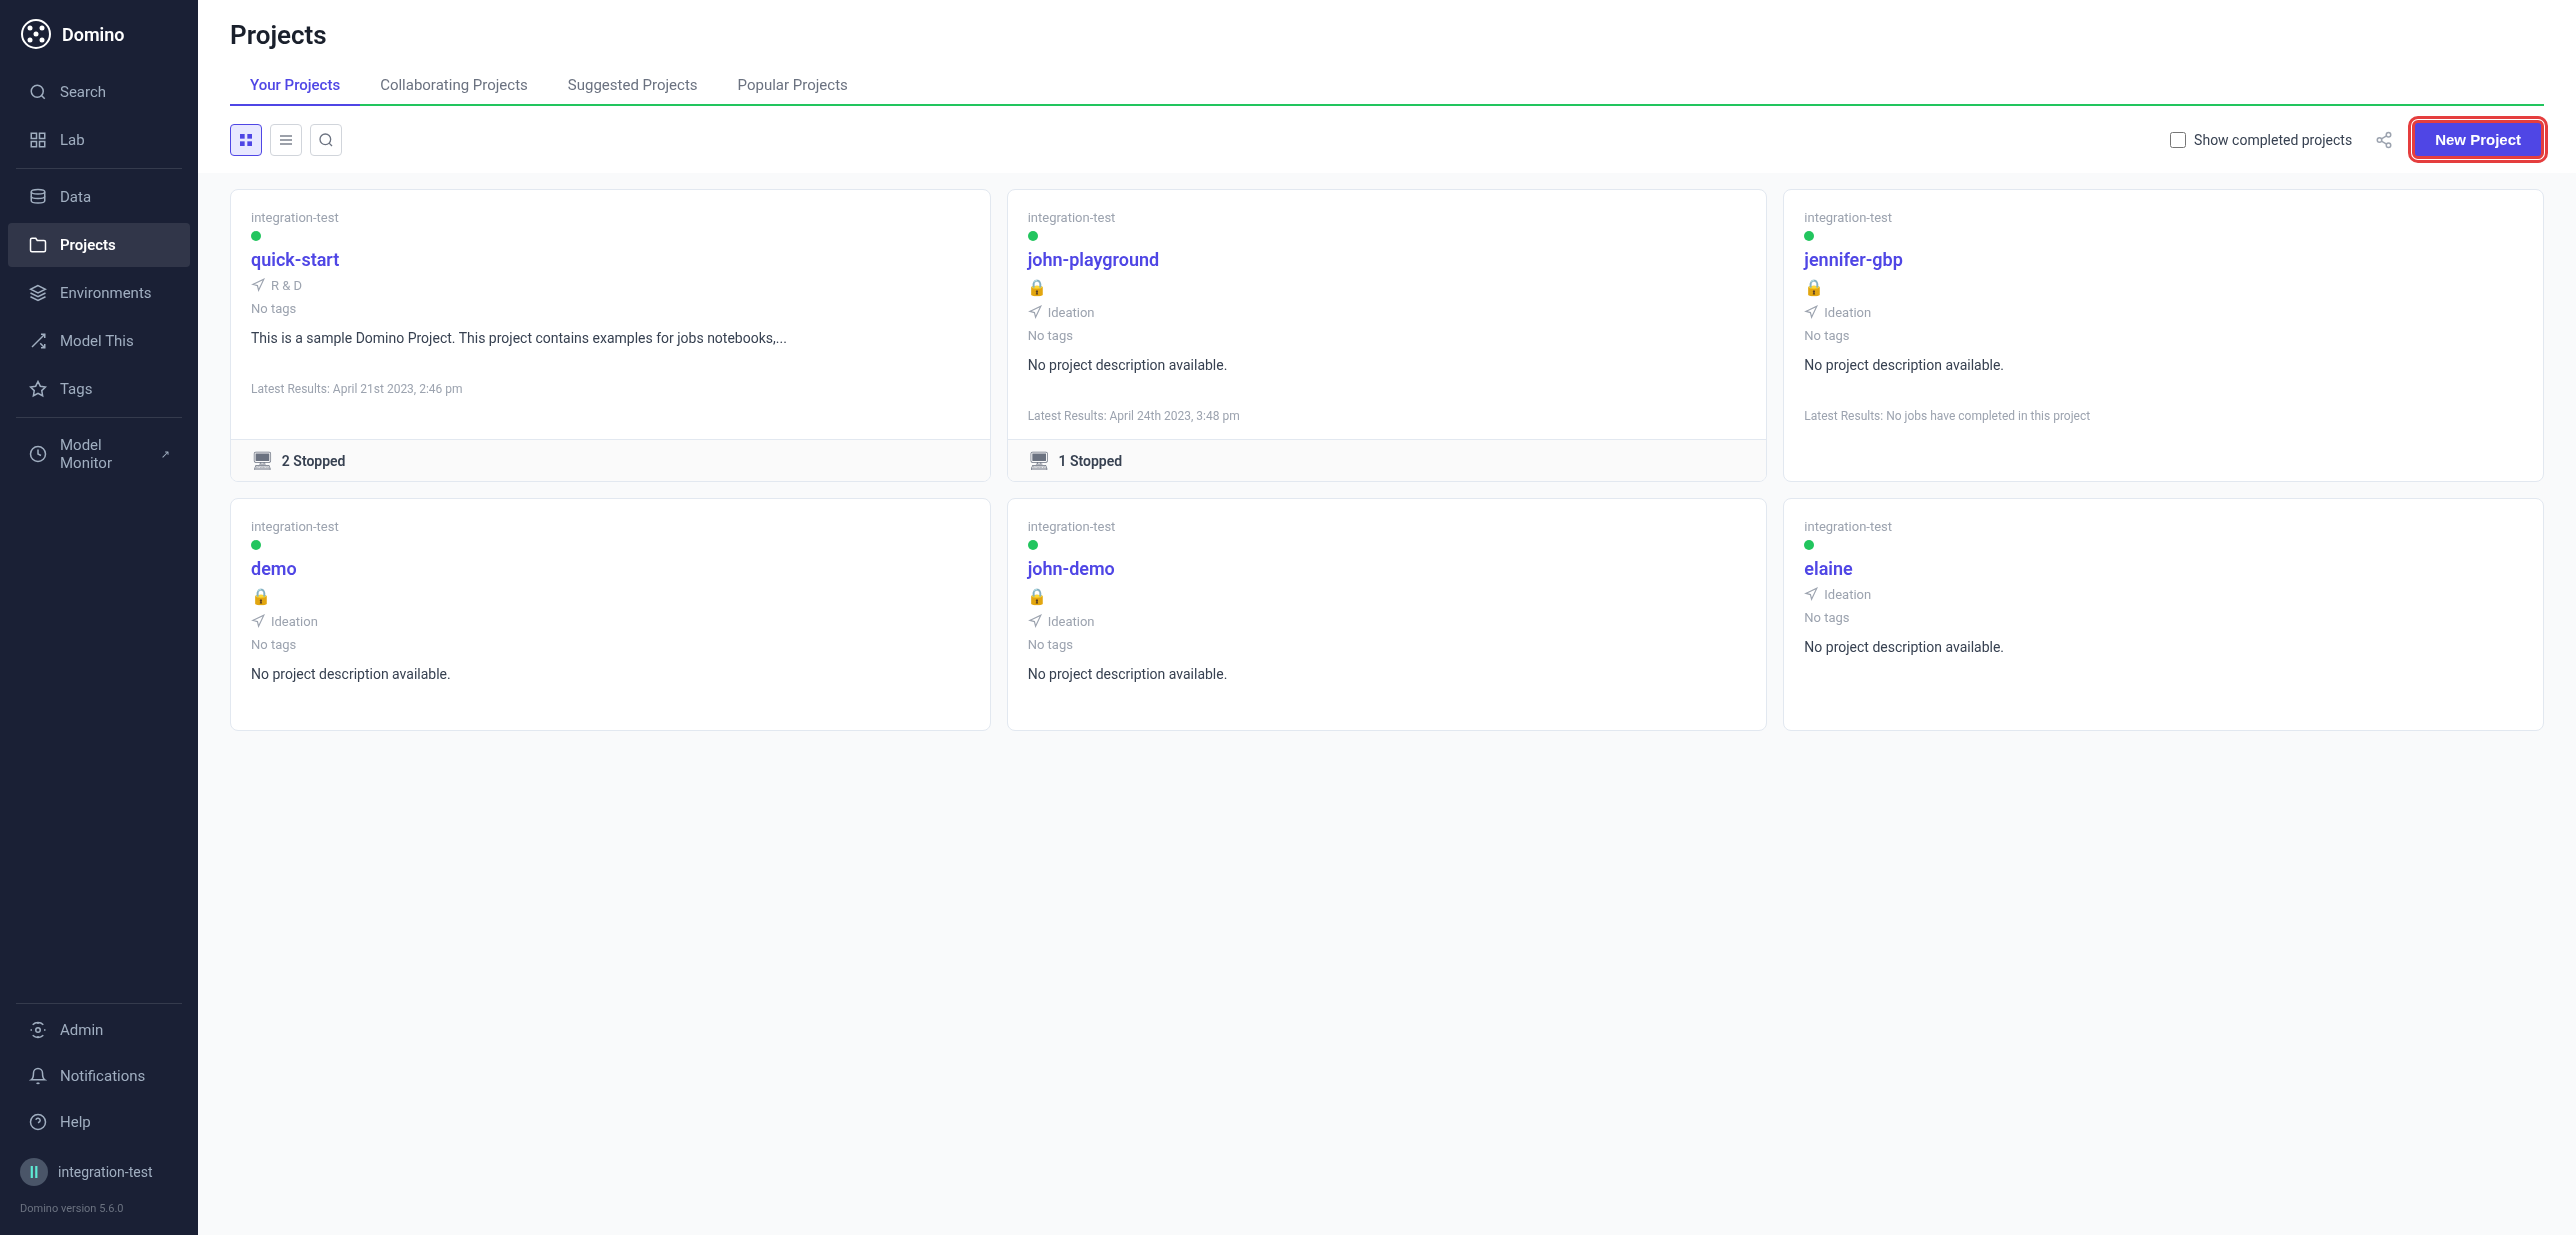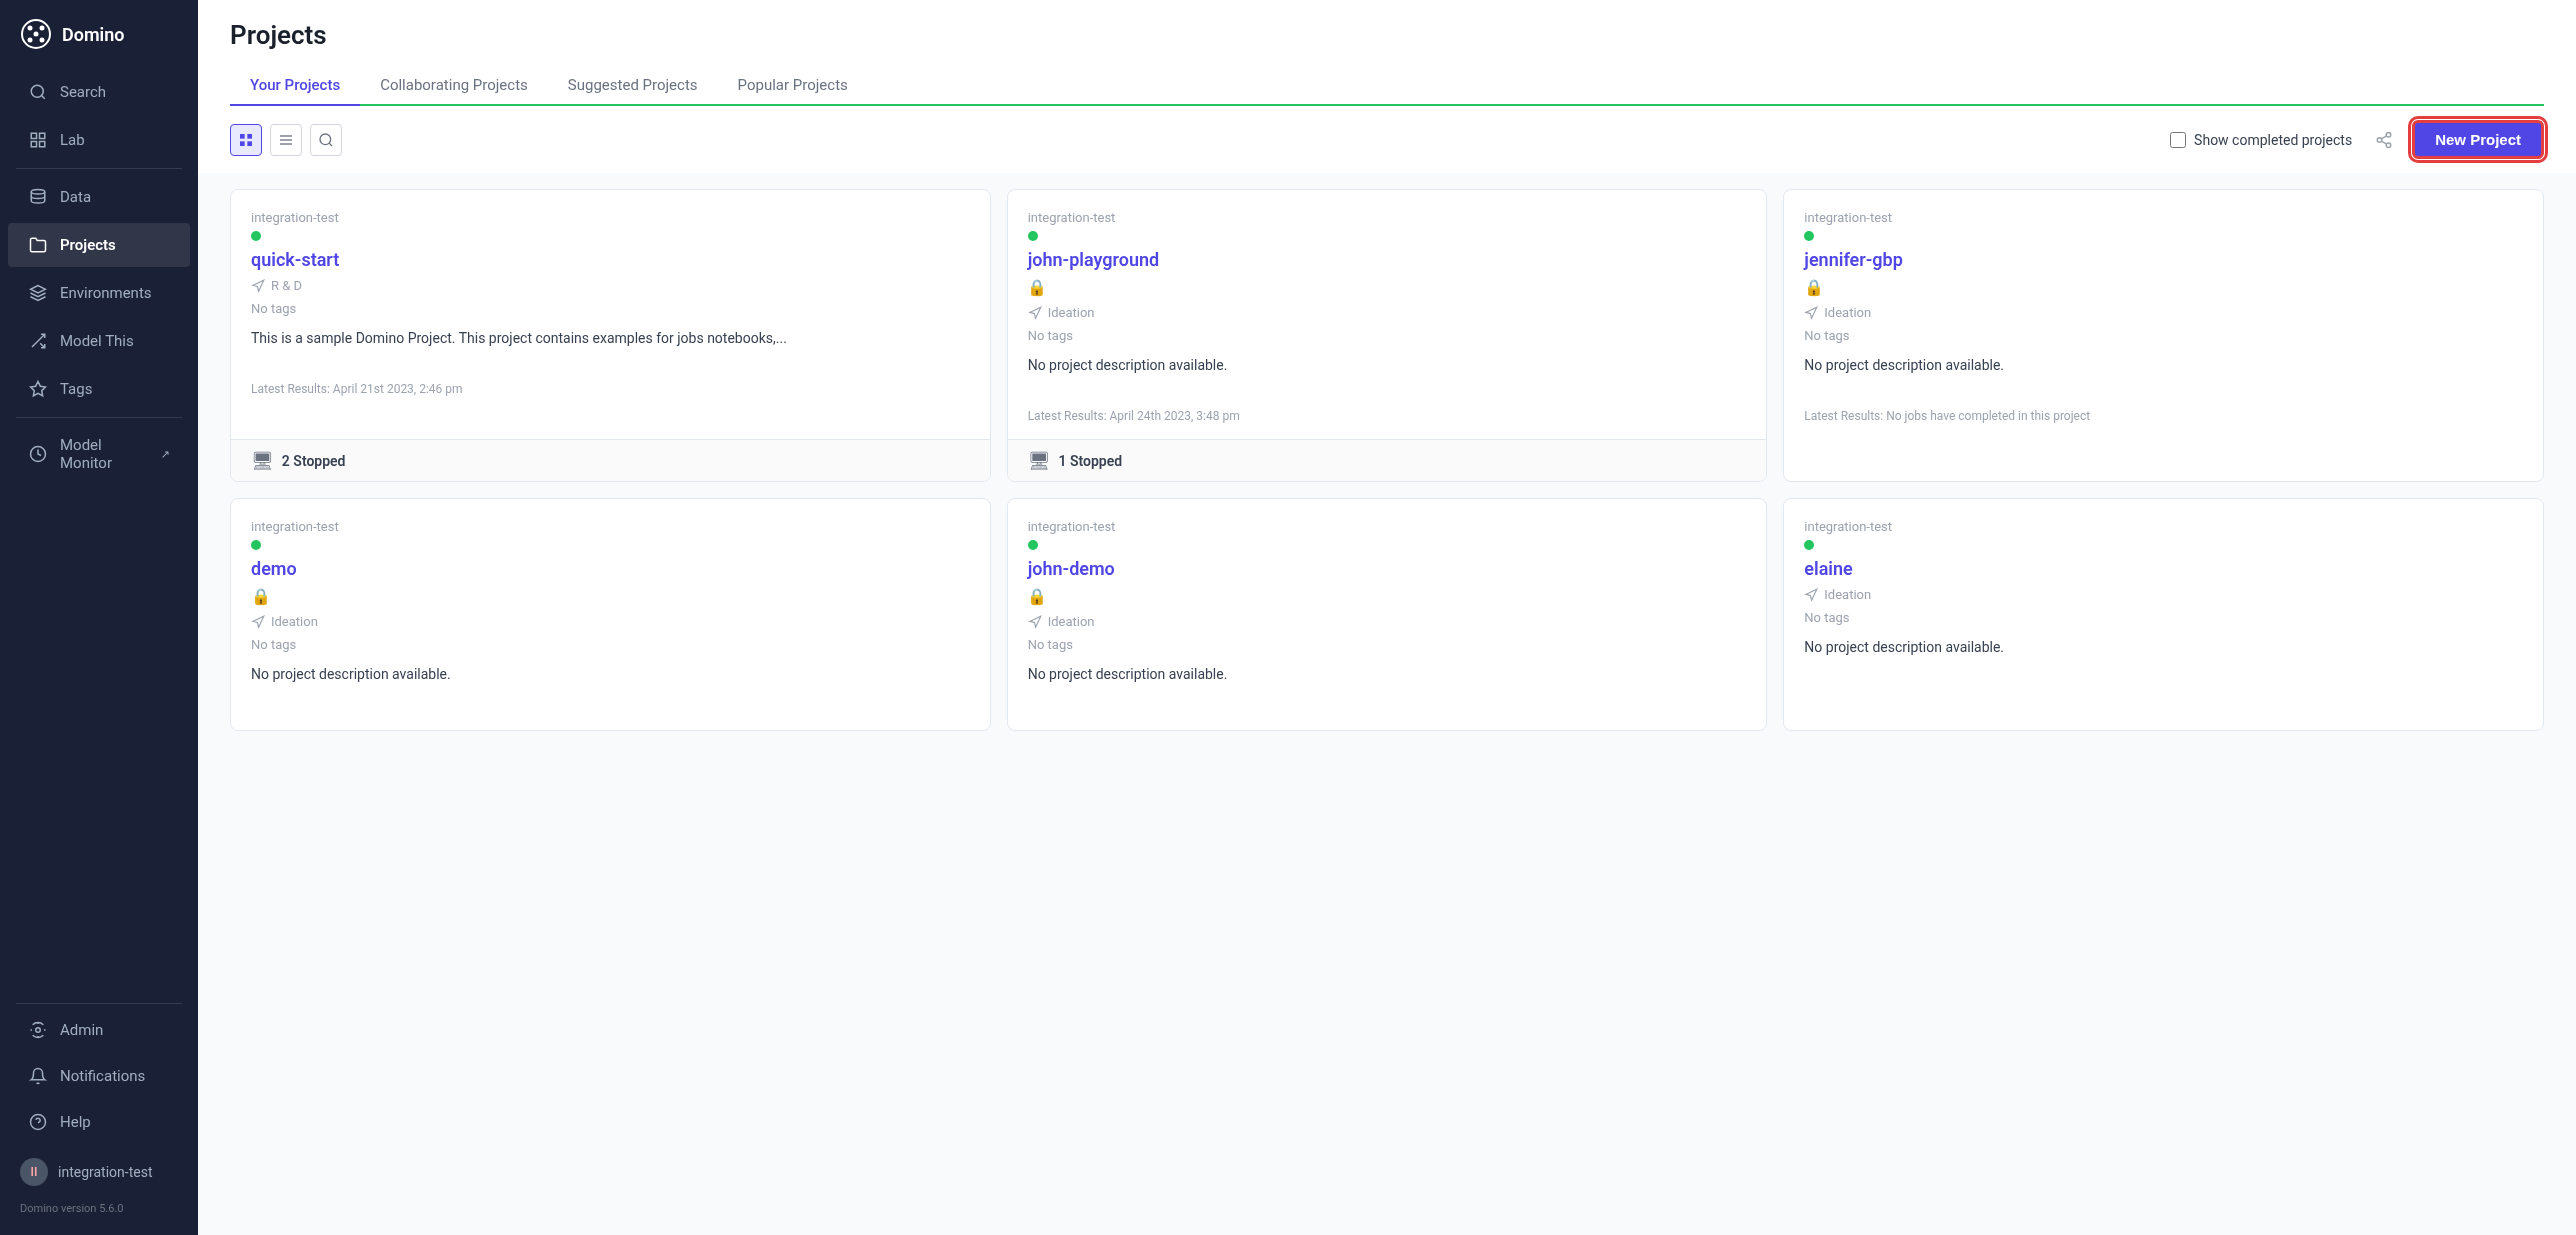--- a/index.html
+++ b/index.html
@@ -62,22 +62,22 @@
       cursor: pointer;
     }
     .user-avatar {
       width: 28px;
       height: 28px;
       border-radius: 50%;
       background: #4a5568;
       display: flex;
       align-items: center;
       justify-content: center;
-      color: #fca5a5;
-      font-size: 12px;
+      color: #5eead4;
+      font-size: 16px;
       font-weight: 600;
       flex-shrink: 0;
     }
     .sidebar-version {
       padding: 4px 20px 8px;
       font-size: 11px;
       color: #6b7280;
     }
 
     
@@ -198,21 +198,21 @@
       flex-direction: column;
       cursor: pointer;
       transition: box-shadow 0.15s;
     }
     .project-card-body { padding: 20px 20px 12px; flex: 1; }
     .project-namespace { font-size: 13px; color: #9ca3af; margin-bottom: 6px; }
     .project-name-row { display: flex; align-items: flex-start; gap: 8px; margin-bottom: 8px; flex-direction: column; }
     .status-dot { width: 10px; height: 10px; border-radius: 50%; background: #22c55e; flex-shrink: 0; }
     .project-name { font-size: 18px; font-weight: 600; color: #4f46e5; }
     .lock-icon { color: #9ca3af; font-size: 16px; }
-    .project-stage-row { display: flex; align-items: center; gap: 6px; font-size: 13px; color: #9ca3af; margin-bottom: 8px; }
+    .project-stage-row { display: flex; gap: 6px; font-size: 13px; color: #9ca3af; margin-bottom: 8px; }
     .project-tags { font-size: 13px; color: #9ca3af; margin-bottom: 12px; }
     .project-description { font-size: 14px; color: #374151; line-height: 1.5; margin-bottom: 12px; min-height: 42px; }
     .project-latest { font-size: 12px; color: #9ca3af; margin-bottom: 4px; }
     .project-card-footer {
       border-top: 1px solid #e2e8f0;
       padding: 10px 20px;
       display: flex;
       align-items: center;
       gap: 8px;
       background: #fafafa;

